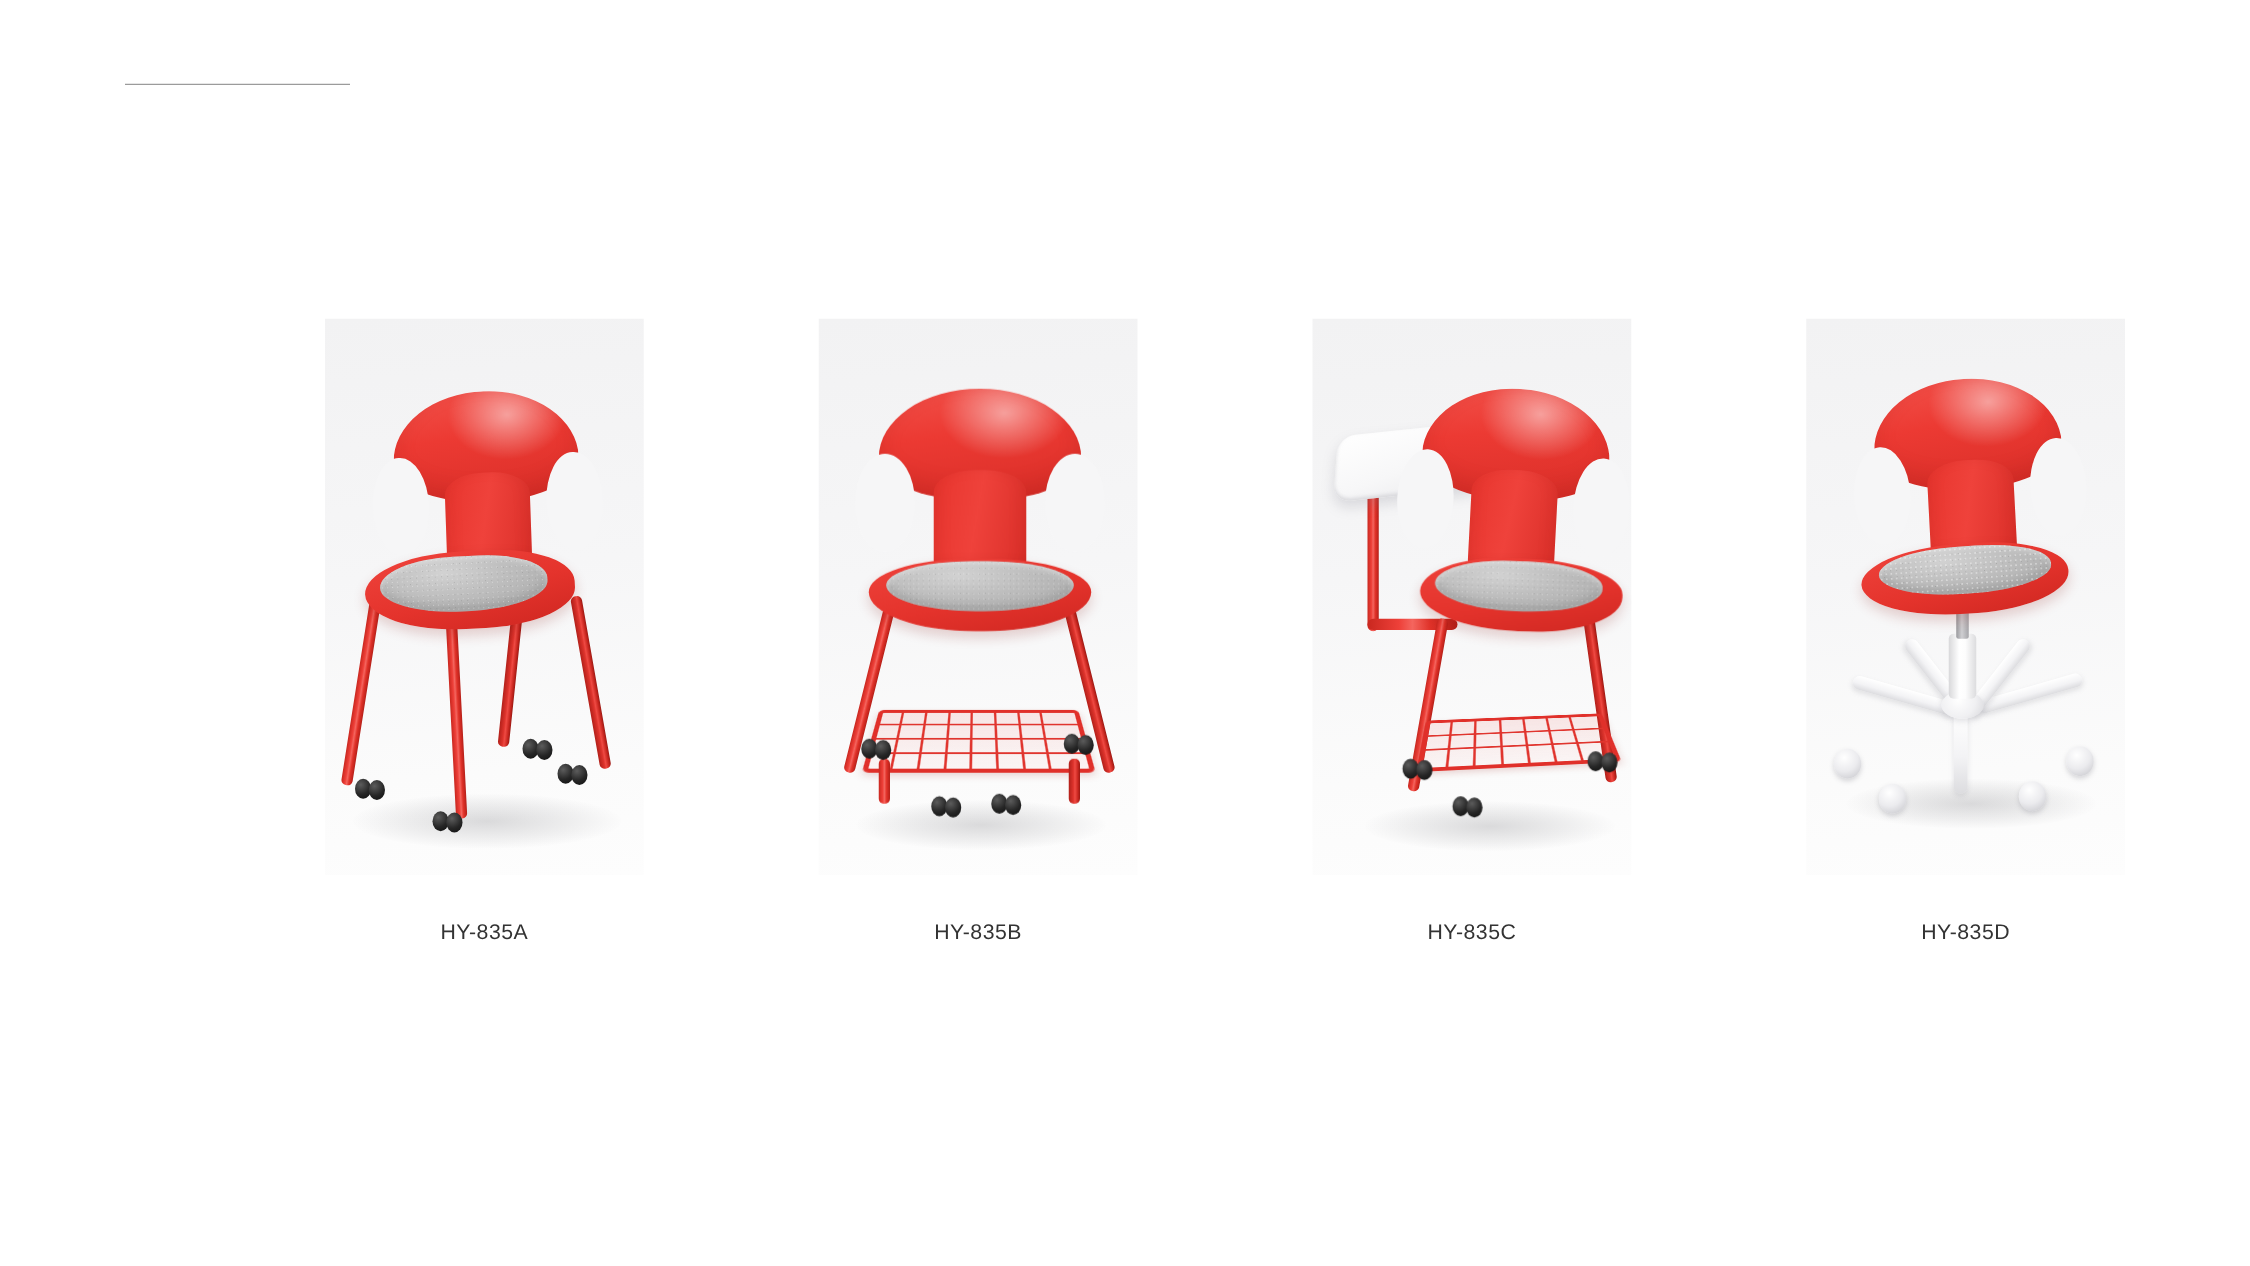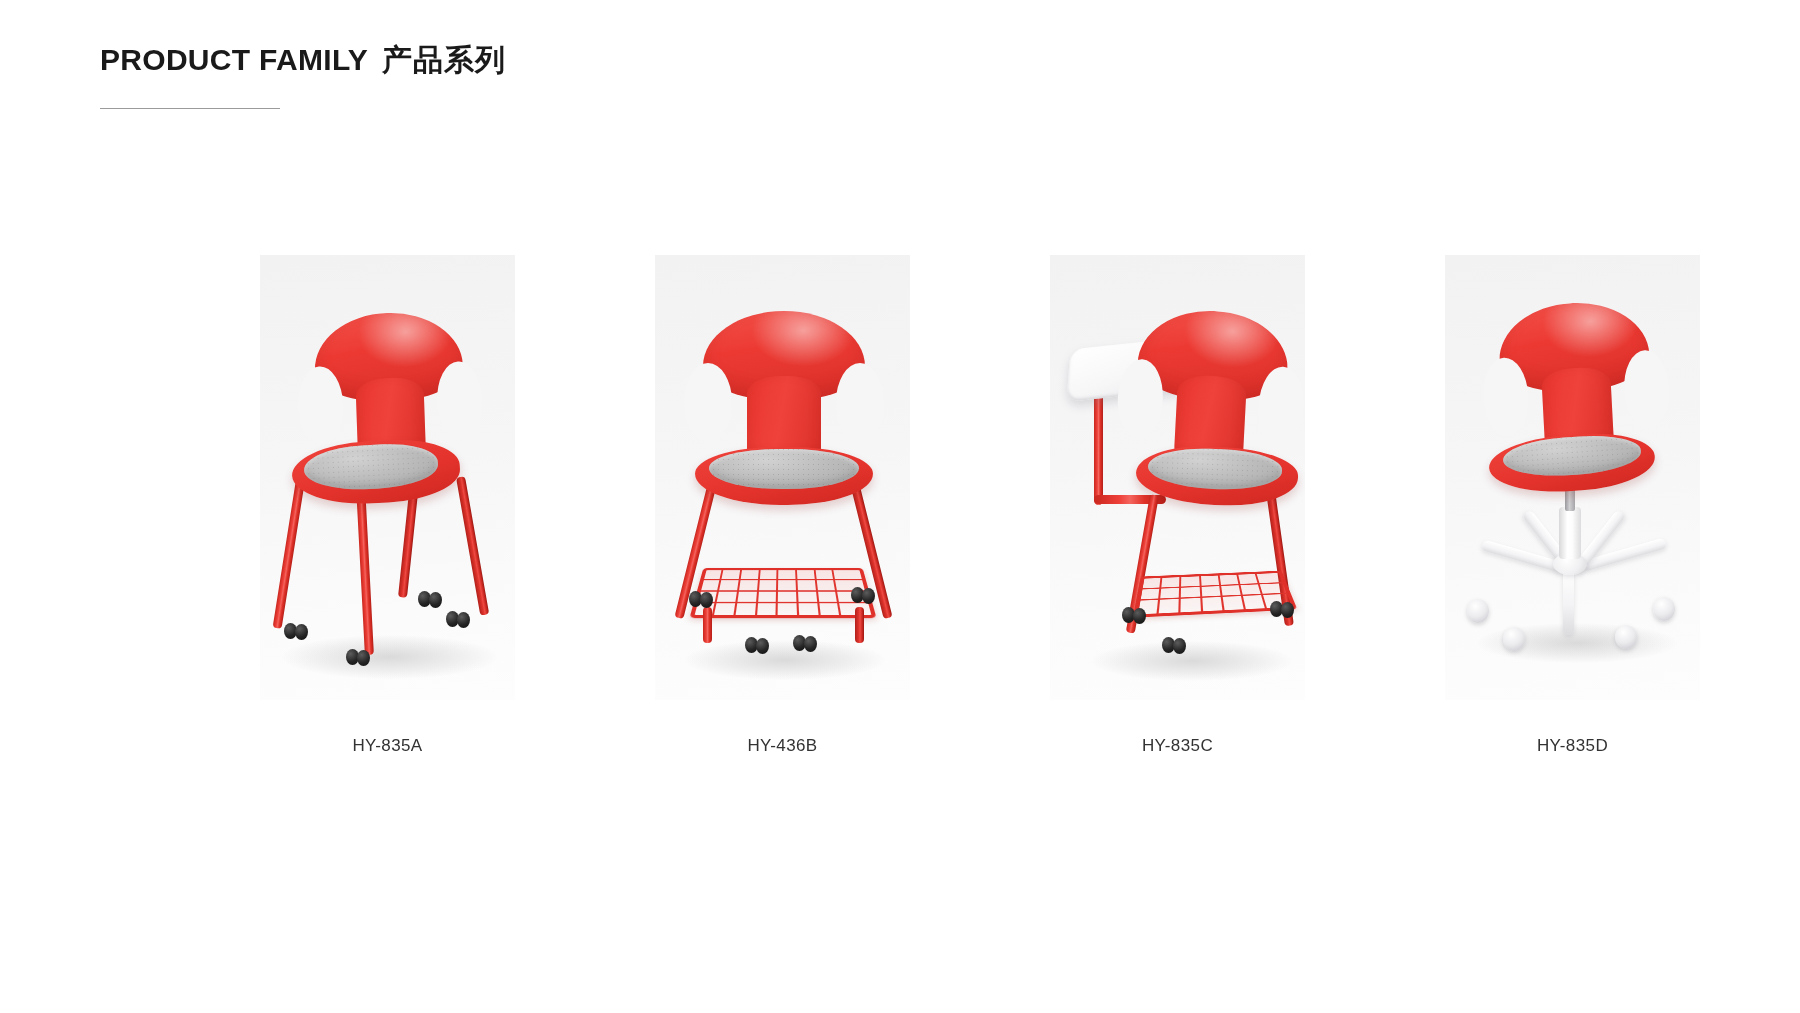--- a/index.html
+++ b/index.html
@@ -173,23 +173,20 @@
     position:absolute; border-radius:3px;
     background:linear-gradient(180deg,#4a4a4a 0%, #1c1c1c 100%);
   }
 </style>
 </head>
 <body>
 
 <div class="page">
 
   <div class="header">
-    <div class="header-title">
-      <span>PRODUCT FAMILY</span><span class="zh">产品系列</span>
-    </div>
     <div class="header-rule"></div>
   </div>
 
   <div class="grid">
 
     <div class="product">
       <div class="photo">
         <div class="stage">
           <div class="floor-shadow" style="left:22px; top:380px; width:215px; height:44px;"></div>
 
@@ -277,21 +274,21 @@
             <div class="wing"></div>
             <div class="stem"></div>
             <div class="notch-l"></div>
             <div class="notch-r"></div>
           </div>
 
           <div class="seat-pan" style="left:40px; top:192px; width:178px; height:58px; border-radius:46% 46% 48% 48% / 46% 46% 54% 54%;"></div>
           <div class="cushion" style="left:54px; top:194px; width:150px; height:40px; border-radius:46% 46% 48% 48% / 48% 48% 52% 52%;"></div>
         </div>
       </div>
-      <div class="label">HY-436B</div>
+      <div class="label">HY-835B</div>
     </div>
 
     <div class="product">
       <div class="photo">
         <div class="stage">
           <div class="floor-shadow" style="left:42px; top:386px; width:200px; height:40px;"></div>
 
           <div class="leg" style="left:44px; top:122px; width:9px; height:128px; border-radius:5px;"></div>
           <div class="leg" style="left:44px; top:240px; width:72px; height:9px; border-radius:5px;"></div>
 

